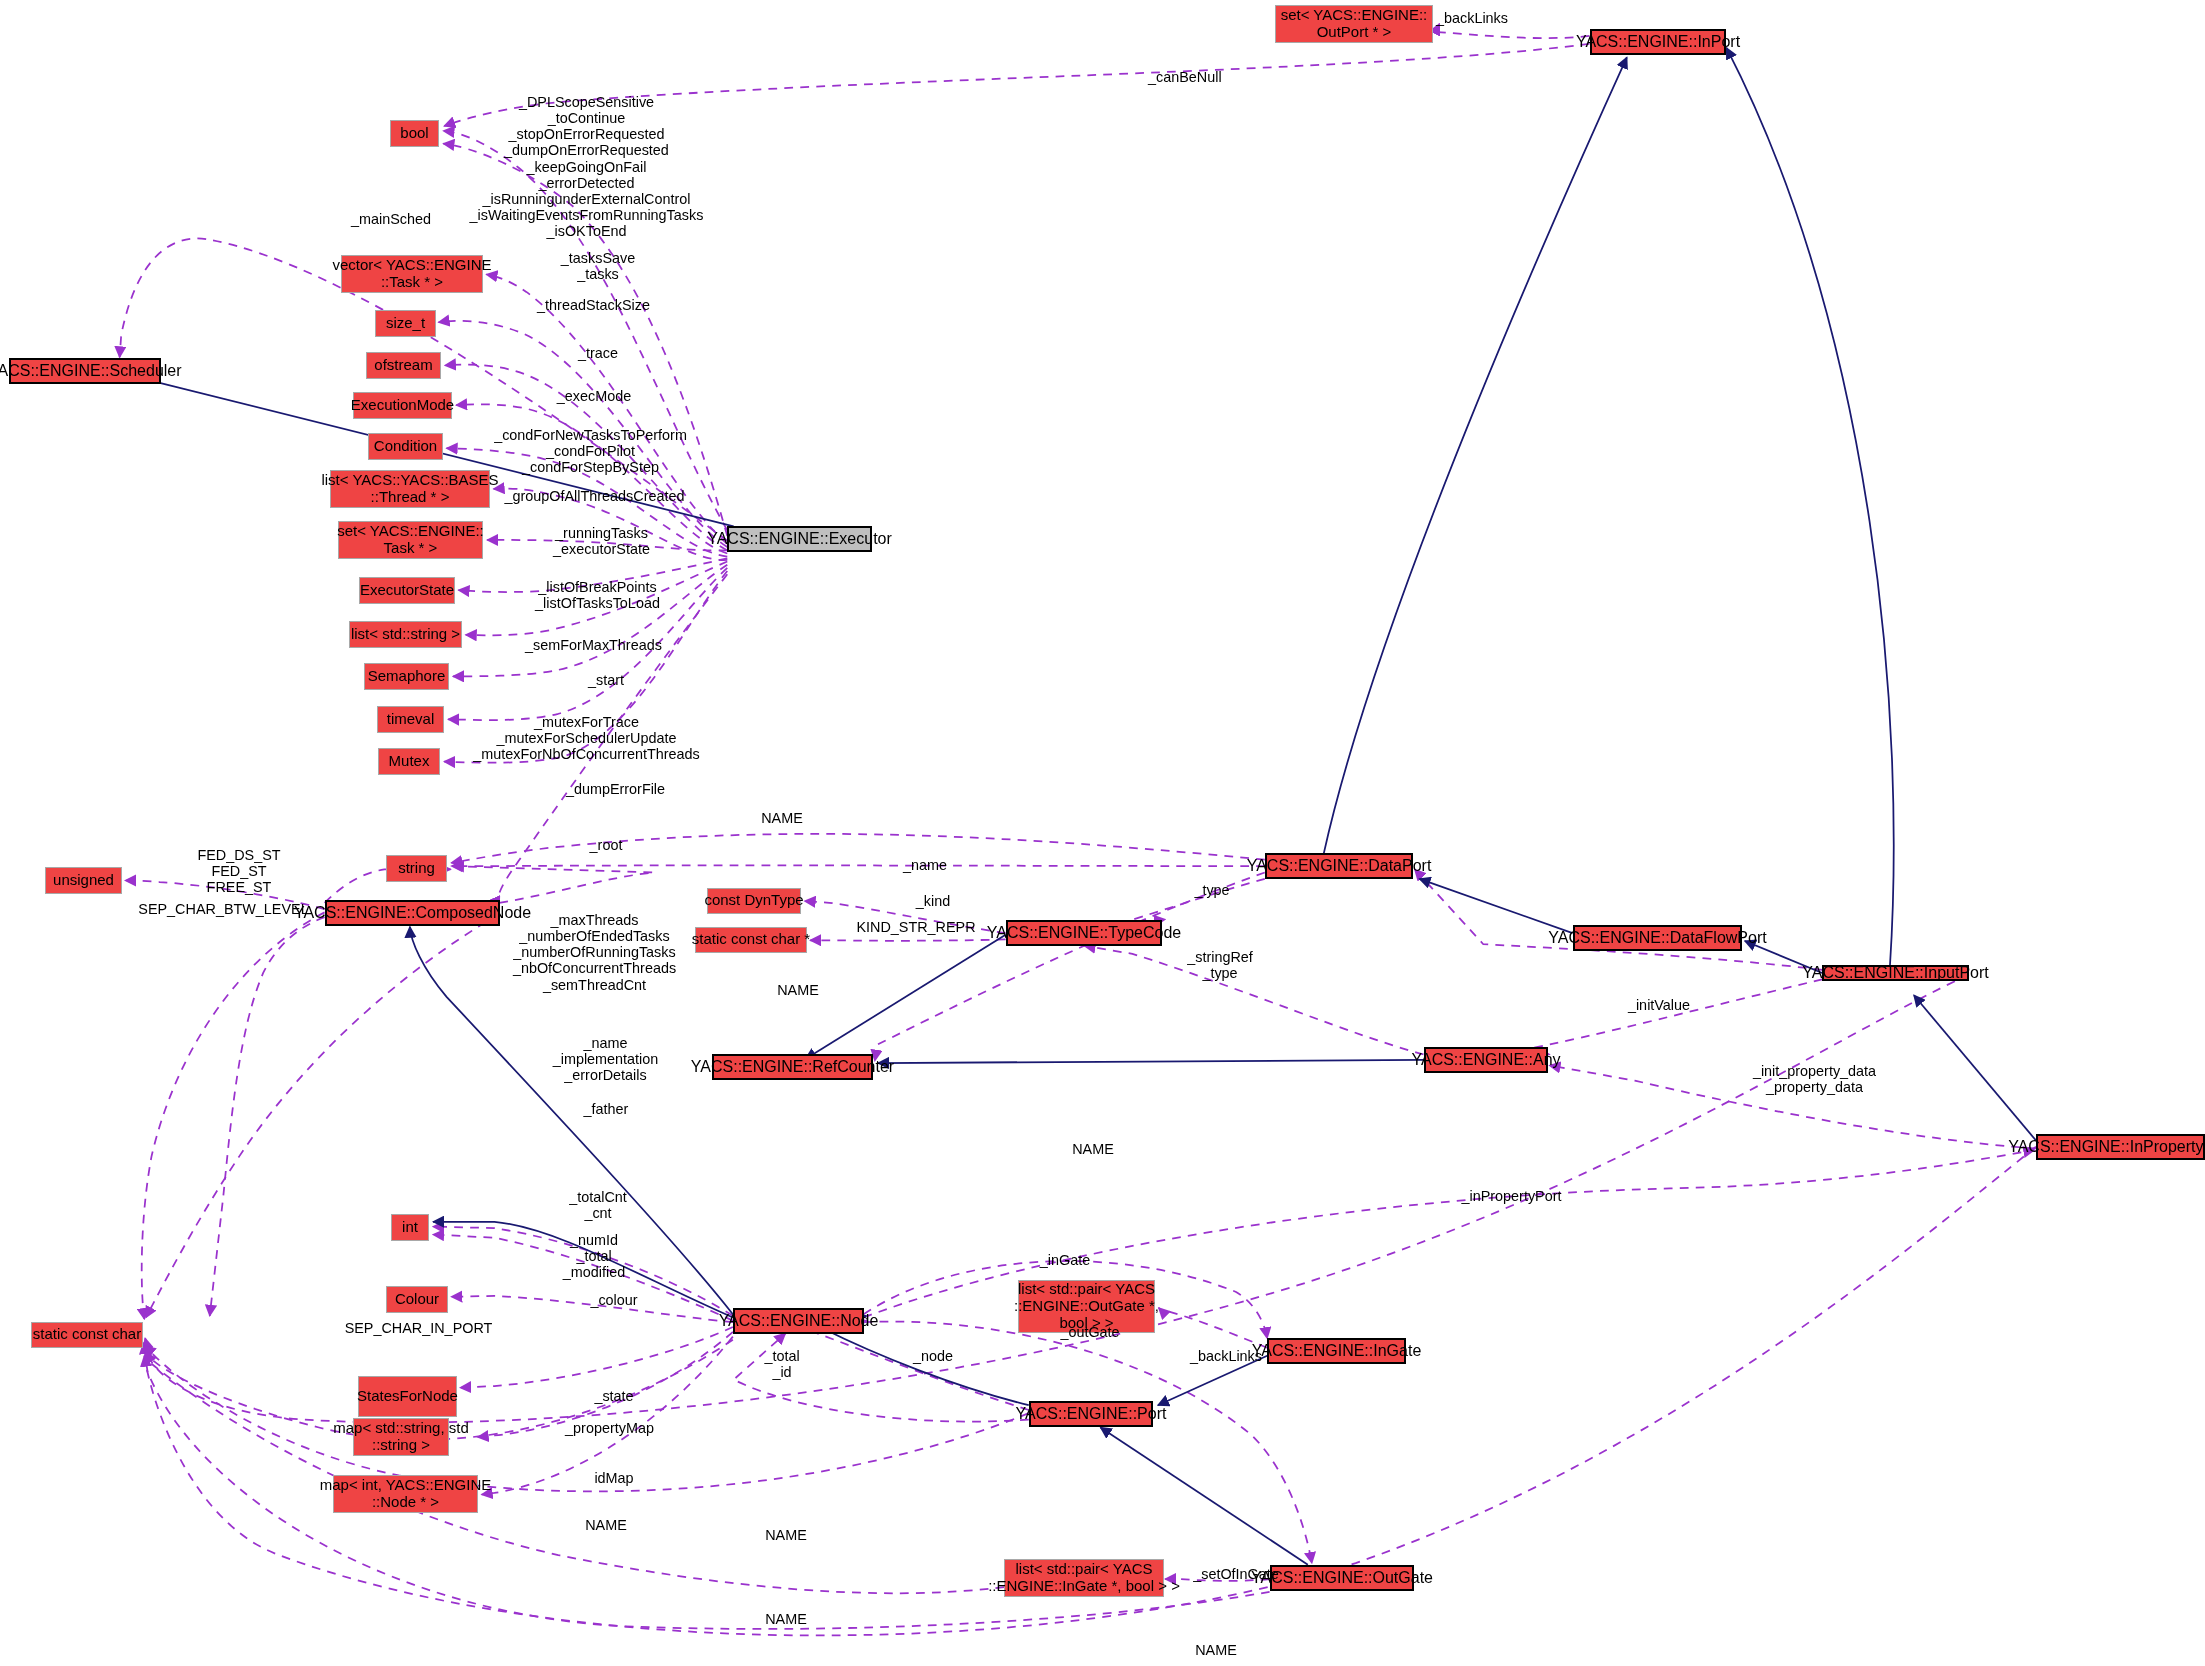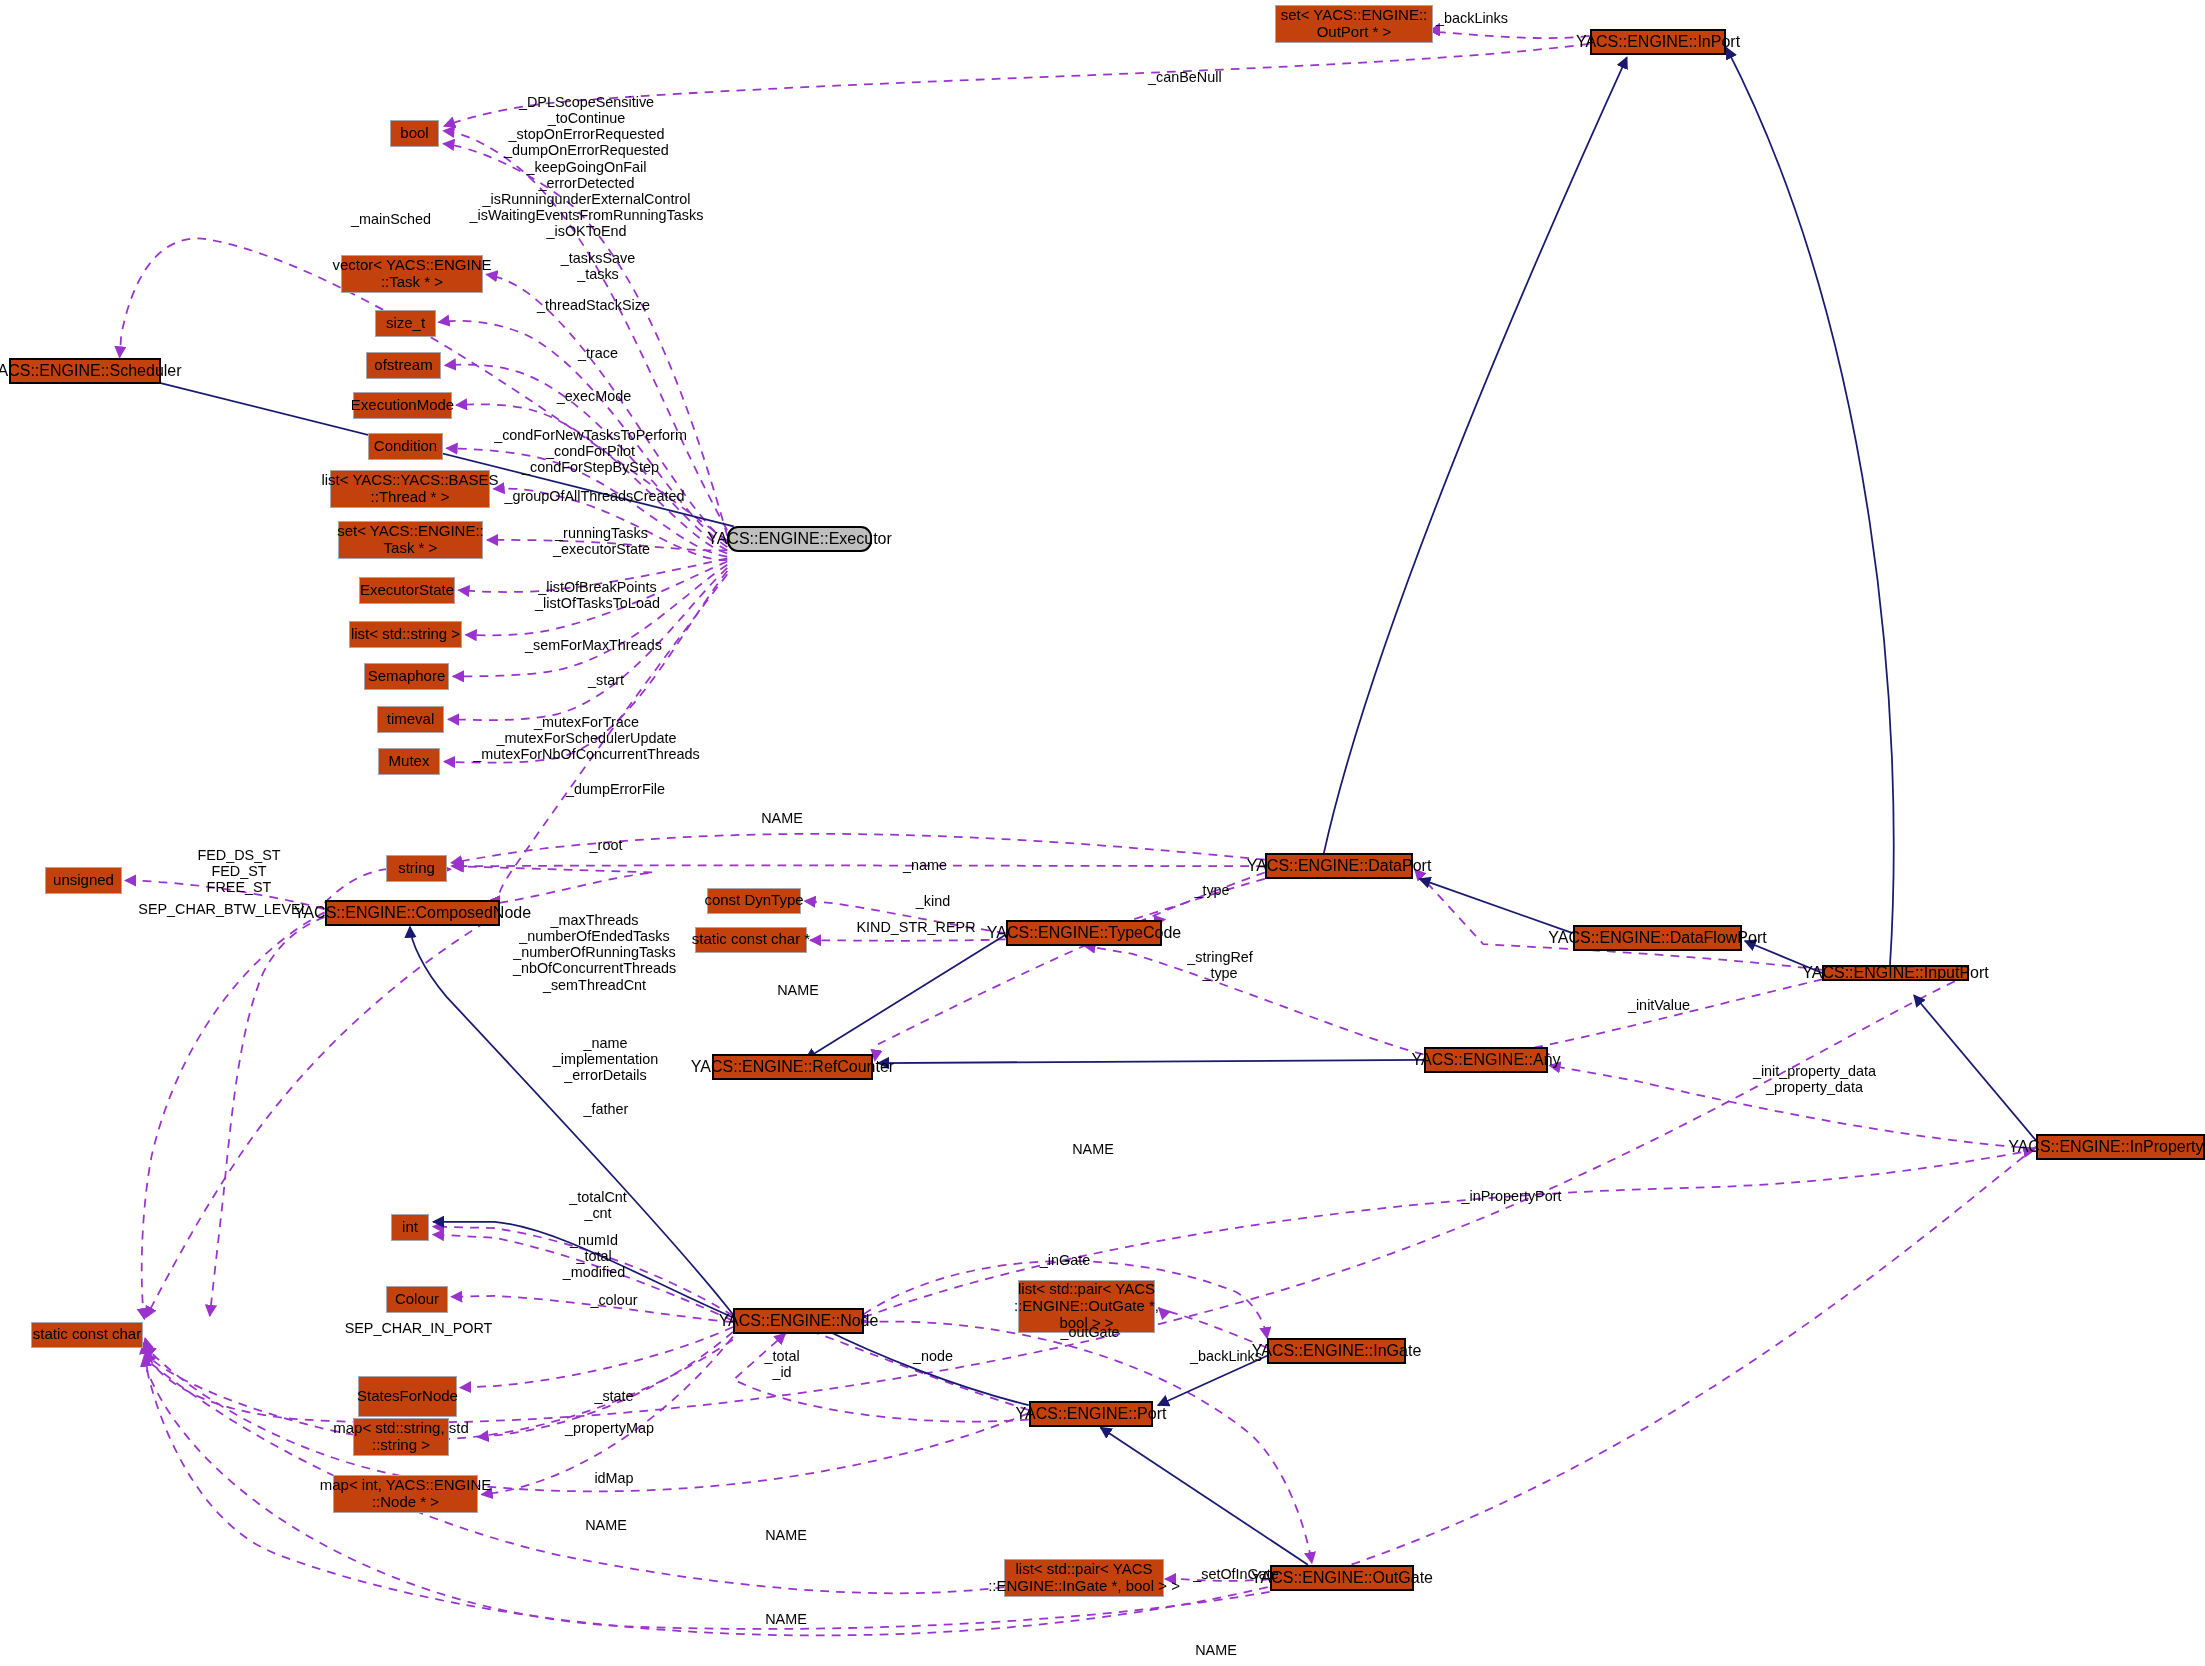--- a/index.html
+++ b/index.html
@@ -15,21 +15,21 @@
 
   
   .node{
     position:absolute;
     box-sizing:border-box;
     display:flex;align-items:center;justify-content:center;
     text-align:center;
     line-height:1.12;
     color:#000000;
     white-space:pre;
-    background:#c2410c;
+    background:#ef4444;
     z-index:5;
   }
   
   .node.helper{
     border:1.2px solid #a8a8a8;
     font-size:15px;
   }
   
   .node.klass{
     border:2px solid #000000;
@@ -213,21 +213,21 @@
       <div class="node helper" style="left: 368px; top: 433px; width: 75px; height: 27px;">Condition</div>
       <div class="node helper" style="left: 330px; top: 470px; width: 160px; height: 38px;">list&lt; YACS::YACS::BASES
 ::Thread * &gt;</div>
       <div class="node helper" style="left: 338px; top: 521px; width: 145px; height: 38px;">set&lt; YACS::ENGINE::
 Task * &gt;</div>
       <div class="node helper" style="left: 359px; top: 577px; width: 96px; height: 27px;">ExecutorState</div>
       <div class="node helper" style="left: 349px; top: 621px; width: 113px; height: 27px;">list&lt; std::string &gt;</div>
       <div class="node helper" style="left: 364px; top: 663px; width: 85px; height: 27px;">Semaphore</div>
       <div class="node helper" style="left: 377px; top: 706px; width: 67px; height: 27px;">timeval</div>
       <div class="node helper" style="left: 378px; top: 748px; width: 62px; height: 27px;">Mutex</div>
-      <div class="node focus" style="left: 727px; top: 526px; width: 145px; height: 25.5px; border-radius: 11px;">YACS::ENGINE::Executor</div>
+      <div class="node focus" style="left: 727px; top: 526px; width: 145px; height: 25.5px;">YACS::ENGINE::Executor</div>
       <div class="node helper" style="left: 45px; top: 867px; width: 77px; height: 27px;">unsigned</div>
       <div class="node helper" style="left: 386px; top: 855px; width: 61px; height: 27px;">string</div>
       <div class="node klass" style="left: 325px; top: 900px; width: 175px; height: 25.5px;">YACS::ENGINE::ComposedNode</div>
       <div class="node helper" style="left: 707px; top: 888px; width: 94px; height: 25.5px;">const DynType</div>
       <div class="node helper" style="left: 695px; top: 927px; width: 112px; height: 25.5px;">static const char *</div>
       <div class="node klass" style="left: 1006px; top: 920px; width: 156px; height: 25.5px;">YACS::ENGINE::TypeCode</div>
       <div class="node klass" style="left: 1265px; top: 853px; width: 148px; height: 25.5px;">YACS::ENGINE::DataPort</div>
       <div class="node klass" style="left: 1573px; top: 925px; width: 169px; height: 25.5px;">YACS::ENGINE::DataFlowPort</div>
       <div class="node klass" style="left: 1822px; top: 965px; width: 147px; height: 16px;">YACS::ENGINE::InputPort</div>
       <div class="node klass" style="left: 712px; top: 1054px; width: 161px; height: 25.5px;">YACS::ENGINE::RefCounter</div>

